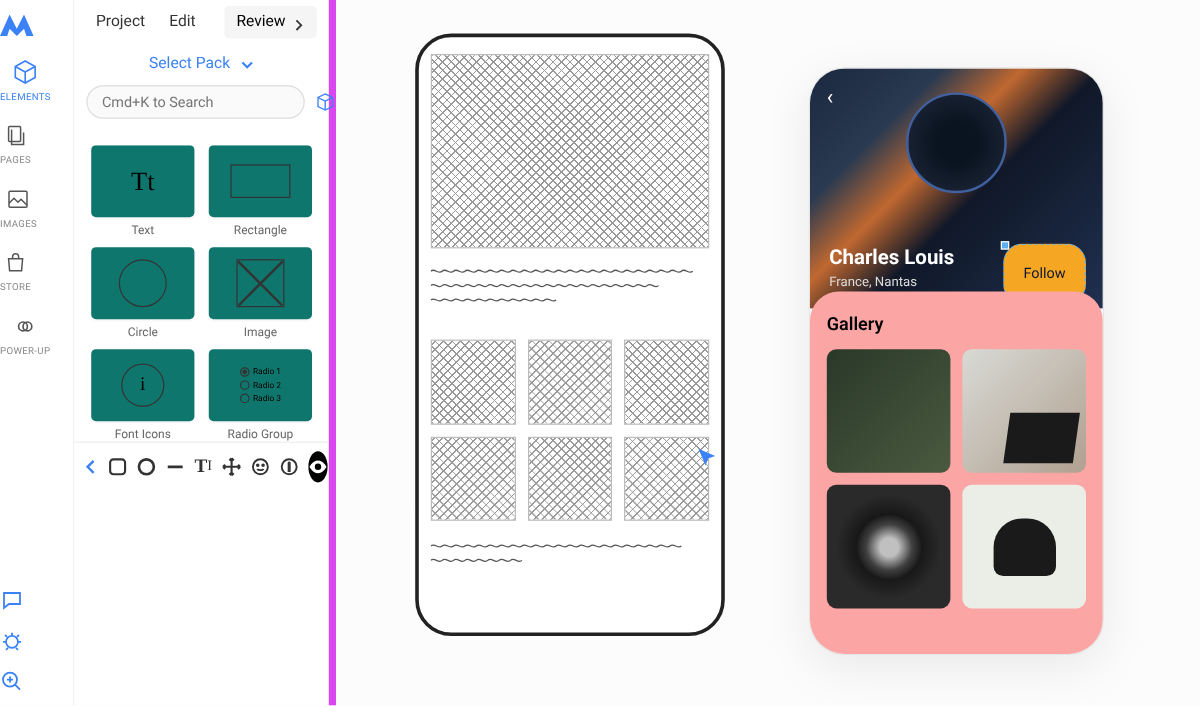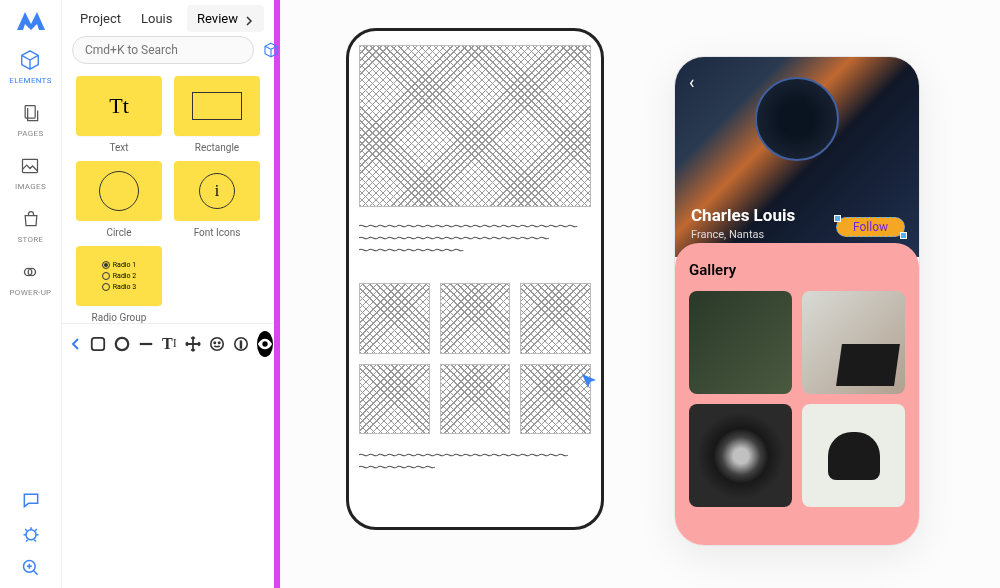--- a/index.html
+++ b/index.html
@@ -1,38 +1,38 @@
 <!DOCTYPE html>
 <html><head>
 <meta charset="utf-8">
 <style>
 *{margin:0;padding:0;box-sizing:border-box;font-family:-apple-system,BlinkMacSystemFont,"Segoe UI",Roboto,sans-serif}
 body{width:1000px;height:588px;background:#fcfcfc;position:relative;overflow:hidden}
 .app{display:flex;height:100%}
-.lrail{width:62px;background:#fff;border-right:1px solid #eee;display:flex;flex-direction:column;align-items:center;padding-top:12px}
+.lrail{width:62px;background:#fff;border-right:1px solid #eee;display:flex;flex-direction:column;align-items:flex-start;padding-top:12px}
 .logo{width:28px;height:18px;margin-bottom:18px}
 .railitem{display:flex;flex-direction:column;align-items:center;margin-bottom:16px;cursor:pointer}
 .railitem .ico{width:24px;height:24px;display:flex;align-items:center;justify-content:center;color:#555}
 .railitem.active .ico{color:#3b82f6}
 .railitem .lbl{font-size:8px;color:#888;margin-top:4px;letter-spacing:.3px}
 .railitem.active .lbl{color:#3b82f6}
 .railbtm{margin-top:auto;padding-bottom:10px;display:flex;flex-direction:column;align-items:center;gap:14px}
 .railbtm .ico{width:20px;height:20px;color:#3b82f6;cursor:pointer}
 .panel{width:218px;background:#fff;display:flex;flex-direction:column;border-right:6px solid #d946ef}
 .topmenu{display:flex;align-items:center;height:36px;padding:0 10px;gap:4px}
 .menuitem{font-size:13px;color:#333;padding:4px 8px;cursor:pointer}
 .reviewbtn{margin-left:auto;background:#f5f5f5;padding:6px 10px;border-radius:4px;font-size:13px;display:flex;align-items:flex-end;gap:6px;cursor:pointer}
 .reviewbtn svg{width:10px;height:10px}
 .selectpack{text-align:center;padding:10px 0;font-size:13px;color:#3b82f6;display:flex;align-items:center;justify-content:center;gap:8px;cursor:pointer}
-.searchrow{display:flex;align-items:center;padding:0 10px;gap:8px;margin-bottom:12px}
+.searchrow{display:flex;align-items:center;padding:0 10px;gap:8px;margin-bottom:22px}
 .searchbox{flex:1;border:1px solid #ddd;border-radius:20px;padding:6px 12px;font-size:12px;color:#888;background:#fafafa}
 .cubeicon{width:18px;height:18px;color:#3b82f6;cursor:pointer}
 .elgrid{display:grid;grid-template-columns:1fr 1fr;gap:8px;padding:0 12px;overflow-y:auto}
 .elcard{display:flex;flex-direction:column;align-items:center;cursor:pointer}
-.elbox{width:86px;height:60px;background:#fde047;border-radius:4px;display:flex;align-items:center;justify-content:center;margin-bottom:6px;box-shadow:0 1px 2px rgba(0,0,0,.04)}
+.elbox{width:86px;height:60px;background:#0f766e;border-radius:4px;display:flex;align-items:center;justify-content:center;margin-bottom:6px;box-shadow:0 1px 2px rgba(0,0,0,.04)}
 .ellbl{font-size:10px;color:#666}
 .rect{width:50px;height:28px;border:1.5px solid #333}
 .circ{width:40px;height:40px;border:1.5px solid #333;border-radius:50%}
 .imgsq{width:40px;height:40px;border:1.5px solid #333;position:relative}
 .imgsq:before,.imgsq:after{content:'';position:absolute;width:52px;height:1.5px;background:#333;top:50%;left:50%;transform-origin:center}
 .imgsq:before{transform:translate(-50%,-50%) rotate(45deg)}
 .imgsq:after{transform:translate(-50%,-50%) rotate(-45deg)}
 .hline{width:52px;height:2px;background:#333}
 .ficon{width:36px;height:36px;border:1.5px solid #333;border-radius:50%;display:flex;align-items:center;justify-content:center;font-family:Georgia,serif;font-size:16px}
 .ttext{font-size:22px;font-family:Georgia,serif}
@@ -54,21 +54,21 @@
 .squig{display:block;width:100%;height:10px;margin-bottom:2px}
 .p1grid{display:grid;grid-template-columns:repeat(3,1fr);gap:10px;margin-bottom:16px}
 .p1cell{aspect-ratio:1;border:1px solid #bbb;background:repeating-linear-gradient(45deg,#999 0,#999 1px,transparent 1px,transparent 5px),repeating-linear-gradient(-45deg,#999 0,#999 1px,transparent 1px,transparent 5px);background-color:#fff}
 .arrow{position:absolute;right:4px;bottom:138px;width:16px;height:16px;color:#3b82f6}
 .phone2{left:394px;top:56px;width:246px;height:490px;border:1px solid #e5e5e5;box-shadow:0 10px 40px rgba(0,0,0,.08)}
 .p2hero{height:200px;background:linear-gradient(135deg,#1a2840 0%,#2a3a50 25%,#c06830 40%,#101828 55%,#203050 100%);position:relative;padding:14px}
 .p2hero:after{content:'';position:absolute;left:50%;top:20px;width:80px;height:80px;border-radius:50%;background:radial-gradient(circle,#0a1420 30%,#162030 70%);border:2px solid #4060a0;transform:translateX(-50%)}
 .p2back{color:#fff;font-size:18px;cursor:pointer}
 .p2name{position:absolute;bottom:32px;left:16px;color:#fff;font-size:17px;font-weight:700}
 .p2loc{position:absolute;bottom:16px;left:16px;color:#ddd;font-size:11px}
-.p2follow{position:absolute;bottom:20px;right:14px;background:#f5a623;color:#6d28d9;font-size:12px;padding:2px 16px;border-radius:16px;cursor:pointer;border:1px dashed #5ab0f0}
+.p2follow{position:absolute;bottom:4px;right:14px;background:#f5a623;color:#0f172a;font-size:12px;padding:17px 16px;border-radius:16px;cursor:pointer;border:1px dashed #5ab0f0}
 .p2follow:before,.p2follow:after{content:'';position:absolute;width:5px;height:5px;background:#5ab0f0;border:1px solid #fff}
 .p2follow:before{left:-3px;top:-3px}
 .p2follow:after{right:-3px;bottom:-3px}
 .p2body{background:#fca5a5;border-radius:24px 24px 0 0;margin-top:-14px;position:relative;padding:18px 14px;height:304px}
 .p2gtitle{font-size:15px;font-weight:600;margin-bottom:12px}
 .p2grid{display:grid;grid-template-columns:1fr 1fr;gap:10px}
 .p2cell{aspect-ratio:1;border-radius:8px;background:#e8ebe5}
 .c1{background:linear-gradient(135deg,#2a3828,#4a5a40)}
 .c2{background:linear-gradient(135deg,#d8dad5,#b0a090);position:relative}
 .c2:after{content:'';position:absolute;right:8px;bottom:8px;width:58px;height:42px;background:#1a1a1a;transform:skewX(-8deg)}
@@ -140,28 +140,34 @@
       <div class="ico"><svg viewBox="0 0 24 24" width="20" height="20" fill="none" stroke="currentColor" stroke-width="1.8">
             <circle cx="10" cy="10" r="7"></circle>
             <path d="M15 15l5 5M7 10h6M10 7v6"></path>
           </svg></div>
     </div>
   </div>
 
   <div class="panel">
     <div class="topmenu">
       <div class="menuitem">Project</div>
-      <div class="menuitem">Louis</div>
+      <div class="menuitem">Edit</div>
       <div class="reviewbtn">
           <span>Review</span>
           <svg viewBox="0 0 10 10">
             <path fill="none" stroke="#333" stroke-width="1.5" d="M3 1l4 4-4 4"></path>
           </svg>
         </div>
     </div>
+    <div class="selectpack">
+        <span>Select Pack</span>
+        <svg width="12" height="12" viewBox="0 0 12 12">
+          <path fill="none" stroke="#3b82f6" stroke-width="1.8" d="M2 4l4 4 4-4"></path>
+        </svg>
+      </div>
     <div class="searchrow">
       <input class="searchbox" placeholder="Cmd+K to Search" style="">
       <div class="cubeicon"><svg viewBox="0 0 24 24" width="18" height="18" fill="none" stroke="currentColor" stroke-width="1.5">
             <path d="M12 3l8 4v10l-8 4-8-4V7z"></path>
             <path d="M12 11l8-4M12 11v10M12 11L4 7"></path>
           </svg></div>
     </div>
     <div class="elgrid">
       <div class="elcard">
           <div class="elbox">
@@ -173,20 +179,26 @@
           <div class="elbox">
             <div class="rect"></div>
           </div>
           <div class="ellbl">Rectangle</div>
         </div>
       <div class="elcard">
           <div class="elbox">
             <div class="circ"></div>
           </div>
           <div class="ellbl">Circle</div>
+        </div>
+      <div class="elcard">
+          <div class="elbox">
+            <div class="imgsq"></div>
+          </div>
+          <div class="ellbl">Image</div>
         </div>
       <div class="elcard">
           <div class="elbox">
             <div class="ficon">i</div>
           </div>
           <div class="ellbl">Font Icons</div>
         </div>
       <div class="elcard">
           <div class="elbox">
             <div class="radgroup">

